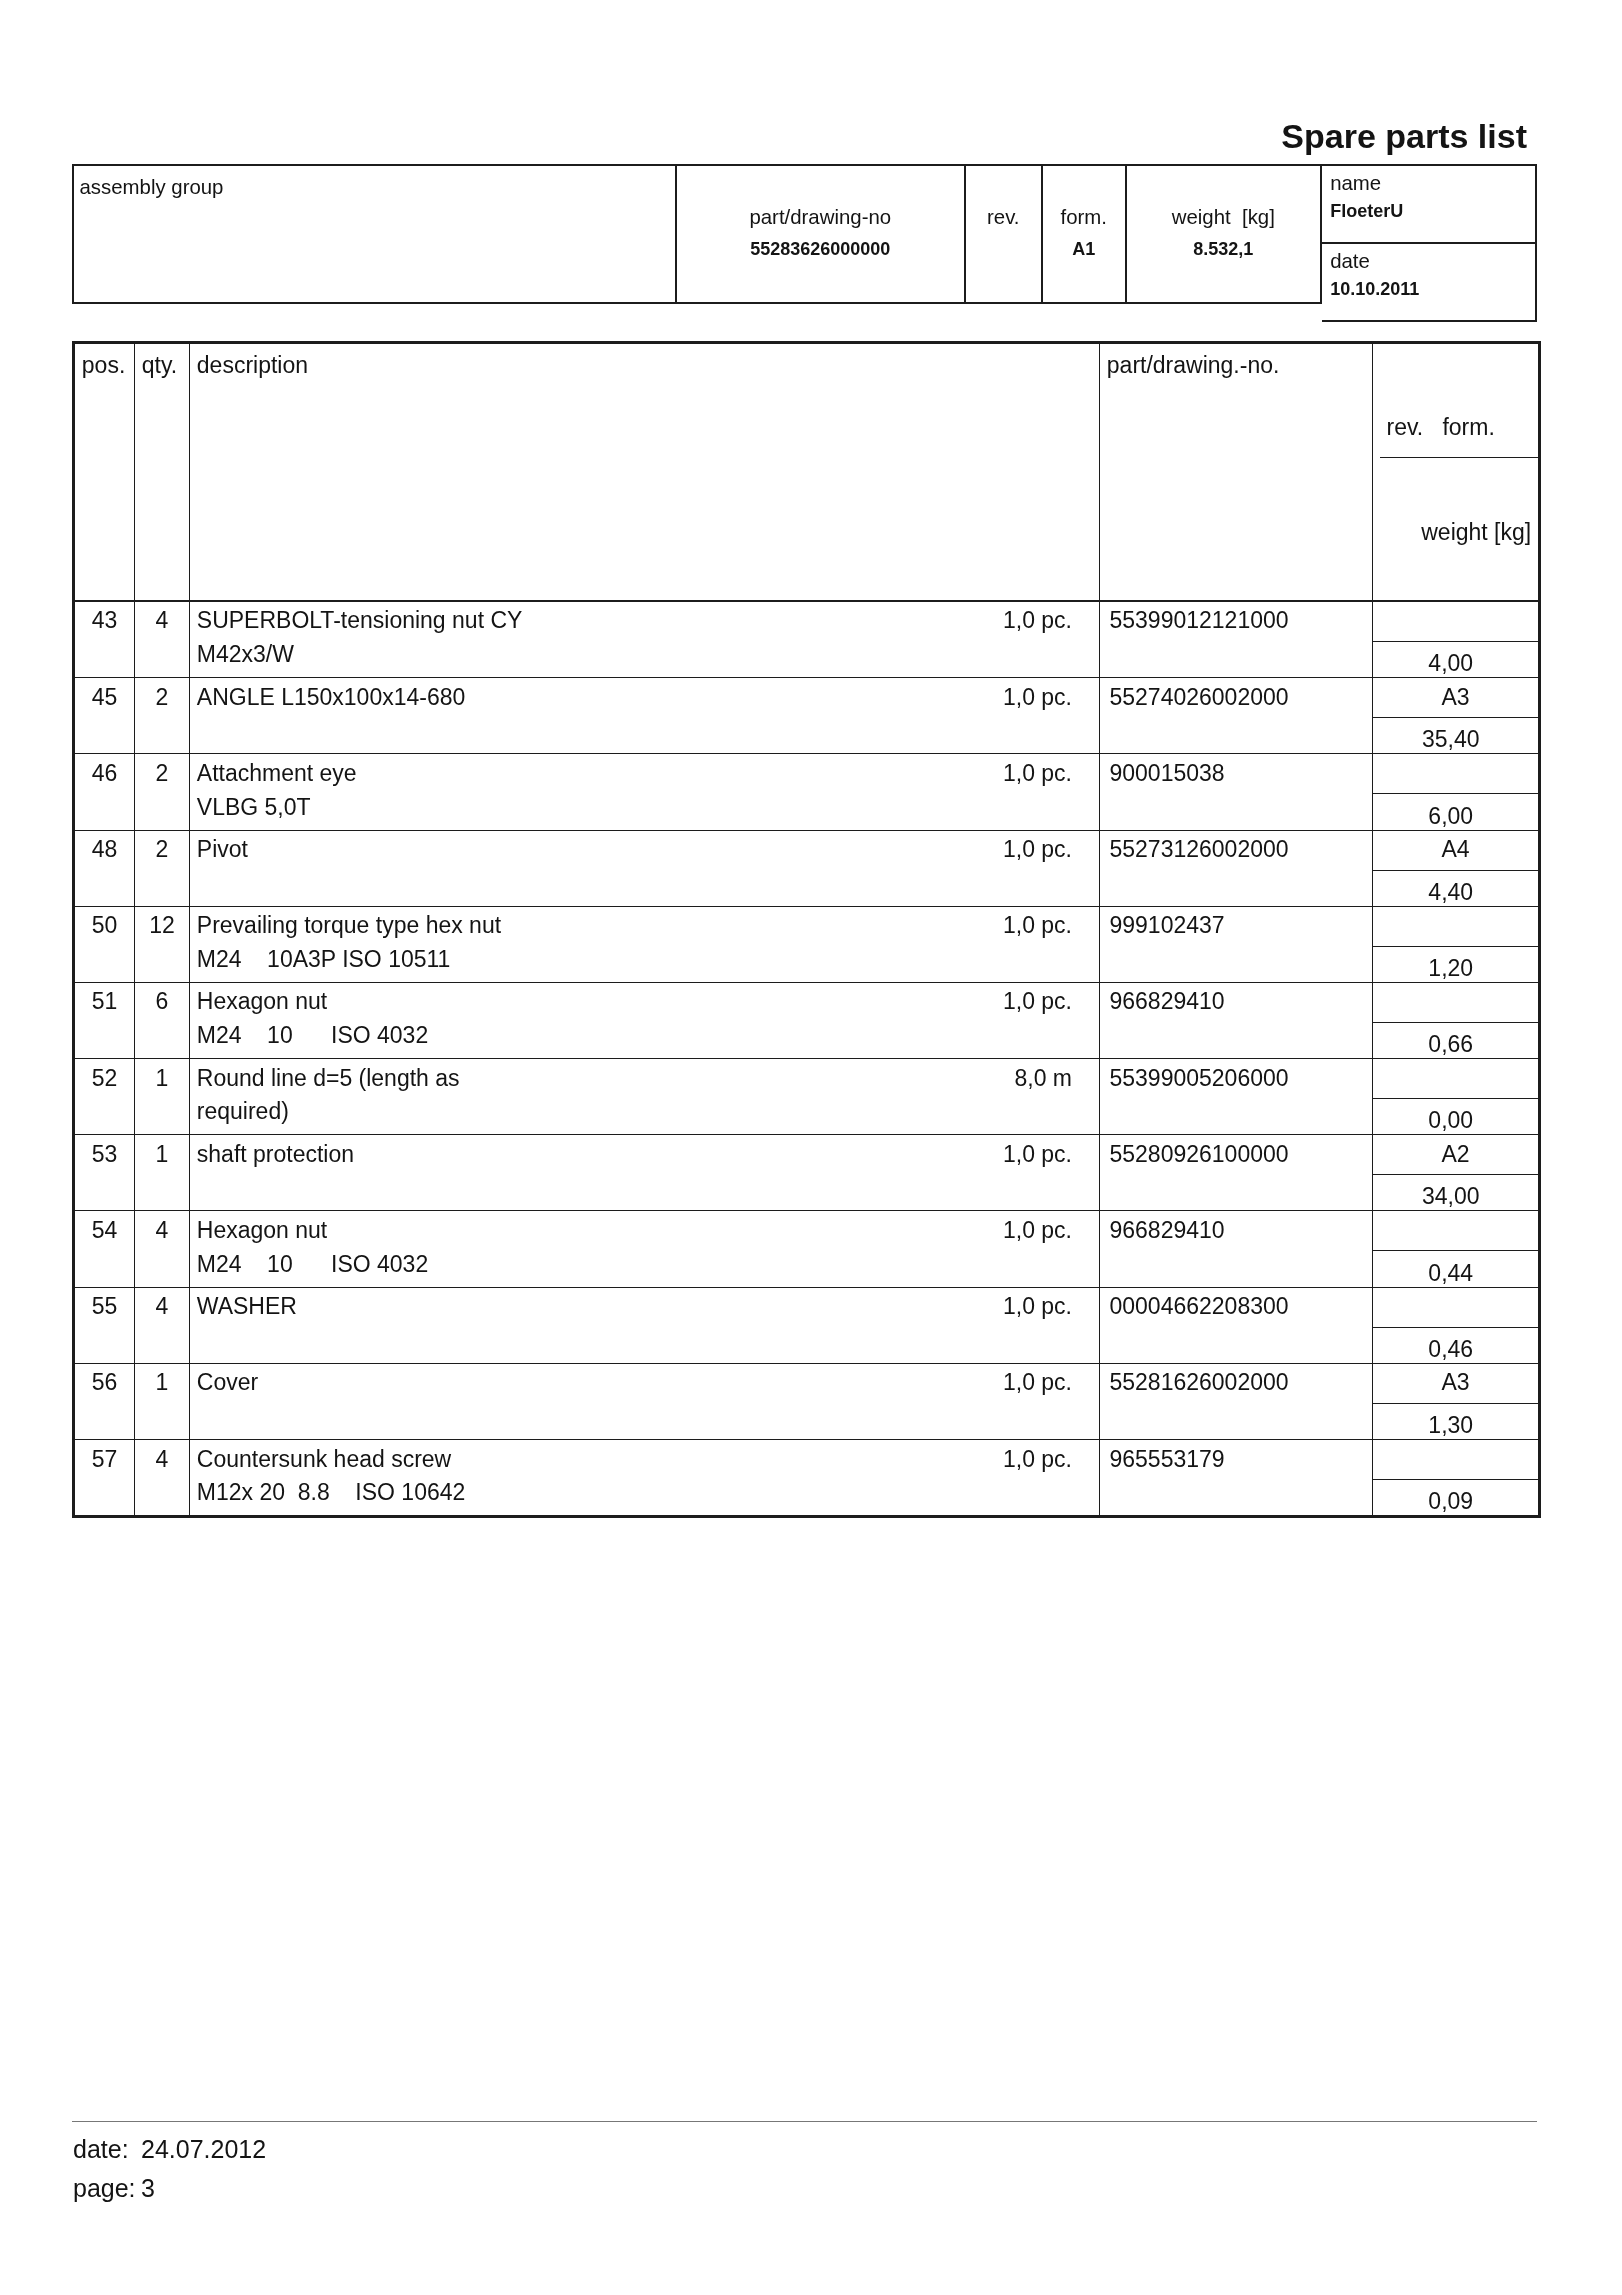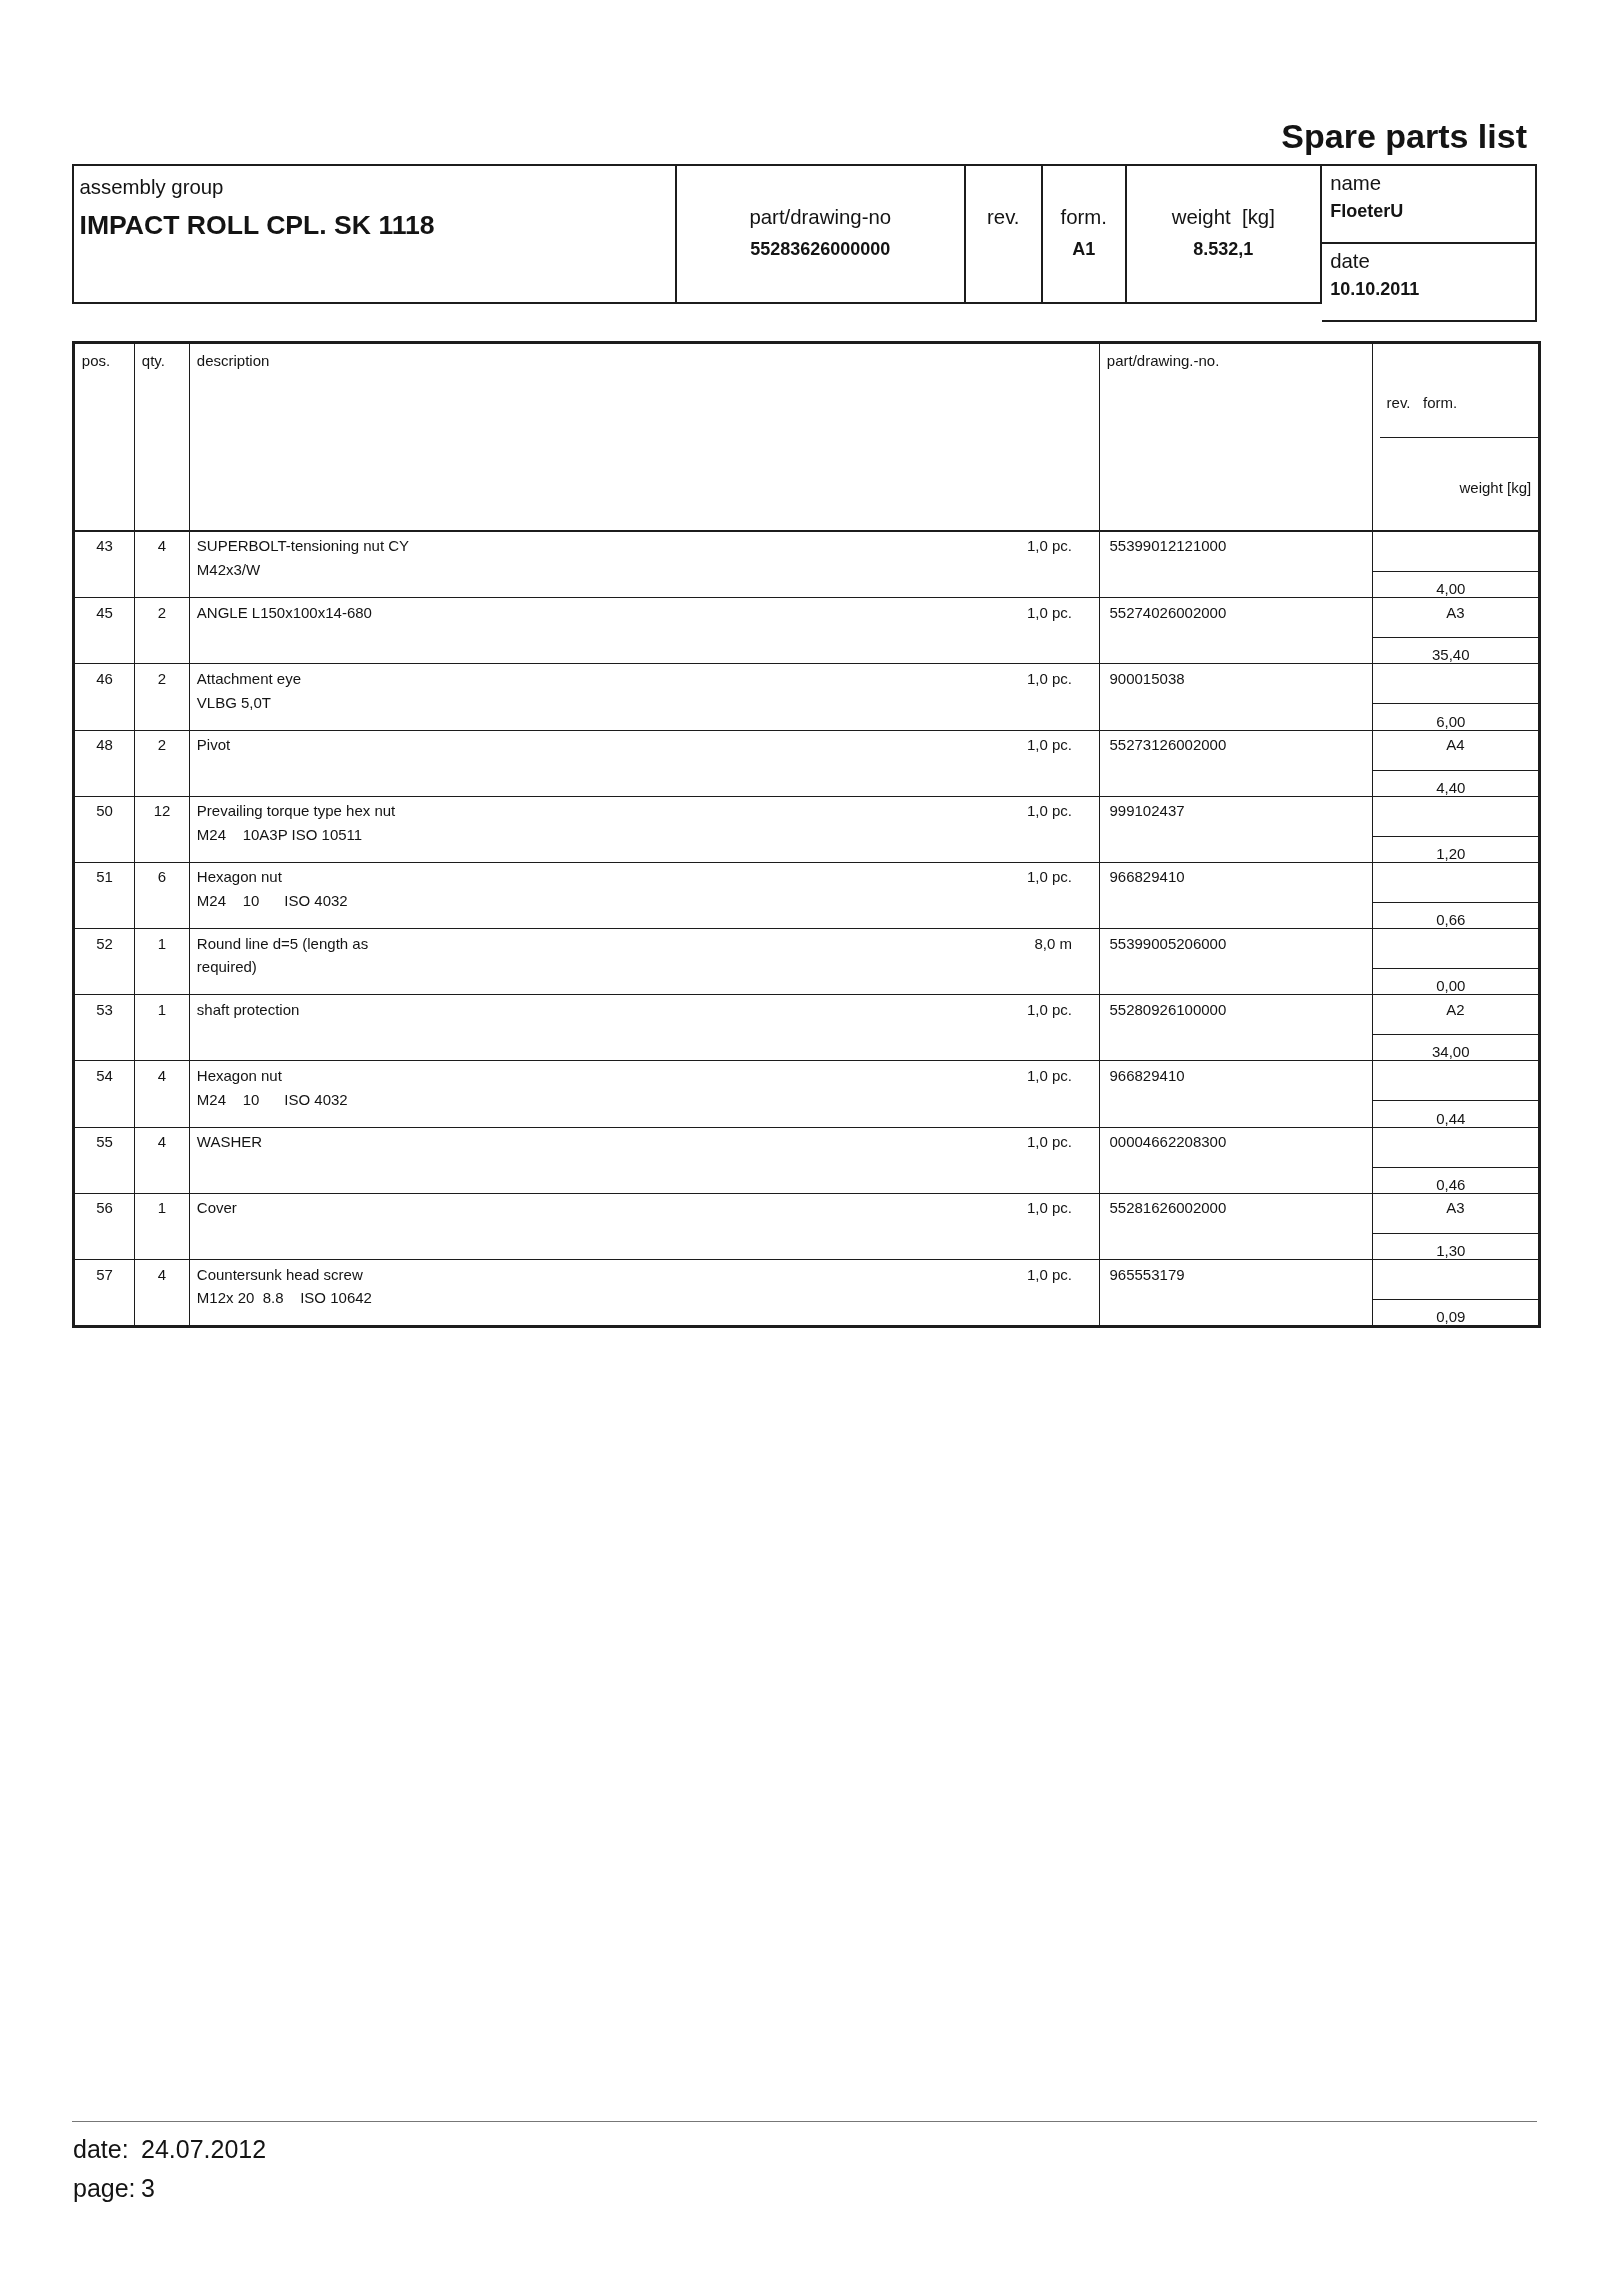--- a/index.html
+++ b/index.html
@@ -61,21 +61,21 @@
 
   
   table.parts {
     position: absolute;
     left: 72px;
     top: 341px;
     width: 1465px;
     border-collapse: collapse;
     table-layout: fixed;
     border: 3.4px solid #1c1c1c;
-    font-size: 15px;
+    font-size: 23px;
   }
   table.parts th, table.parts td {
     box-sizing: border-box;
     border: 1.4px solid #1c1c1c;
     vertical-align: top;
     overflow: hidden;
   }
   table.parts thead th {
     height: 108px;
     font-weight: normal;
@@ -121,21 +121,20 @@
 </head>
 <body>
 
 <div class="page">
 
   <div class="doc-title">Spare parts list</div>
 
   <div class="head-table">
     <div class="hcell hc-assembly">
       <div class="hlabel">assembly group</div>
-      <div class="hvalue">IMPACT ROLL CPL. SK 1118</div>
     </div>
     <div class="hcell hc-part">
       <div class="hlabel">part/drawing-no</div>
       <div class="hvalue">55283626000000</div>
     </div>
     <div class="hcell hc-rev">
       <div class="hlabel">rev.</div>
     </div>
     <div class="hcell hc-form">
       <div class="hlabel">form.</div>

